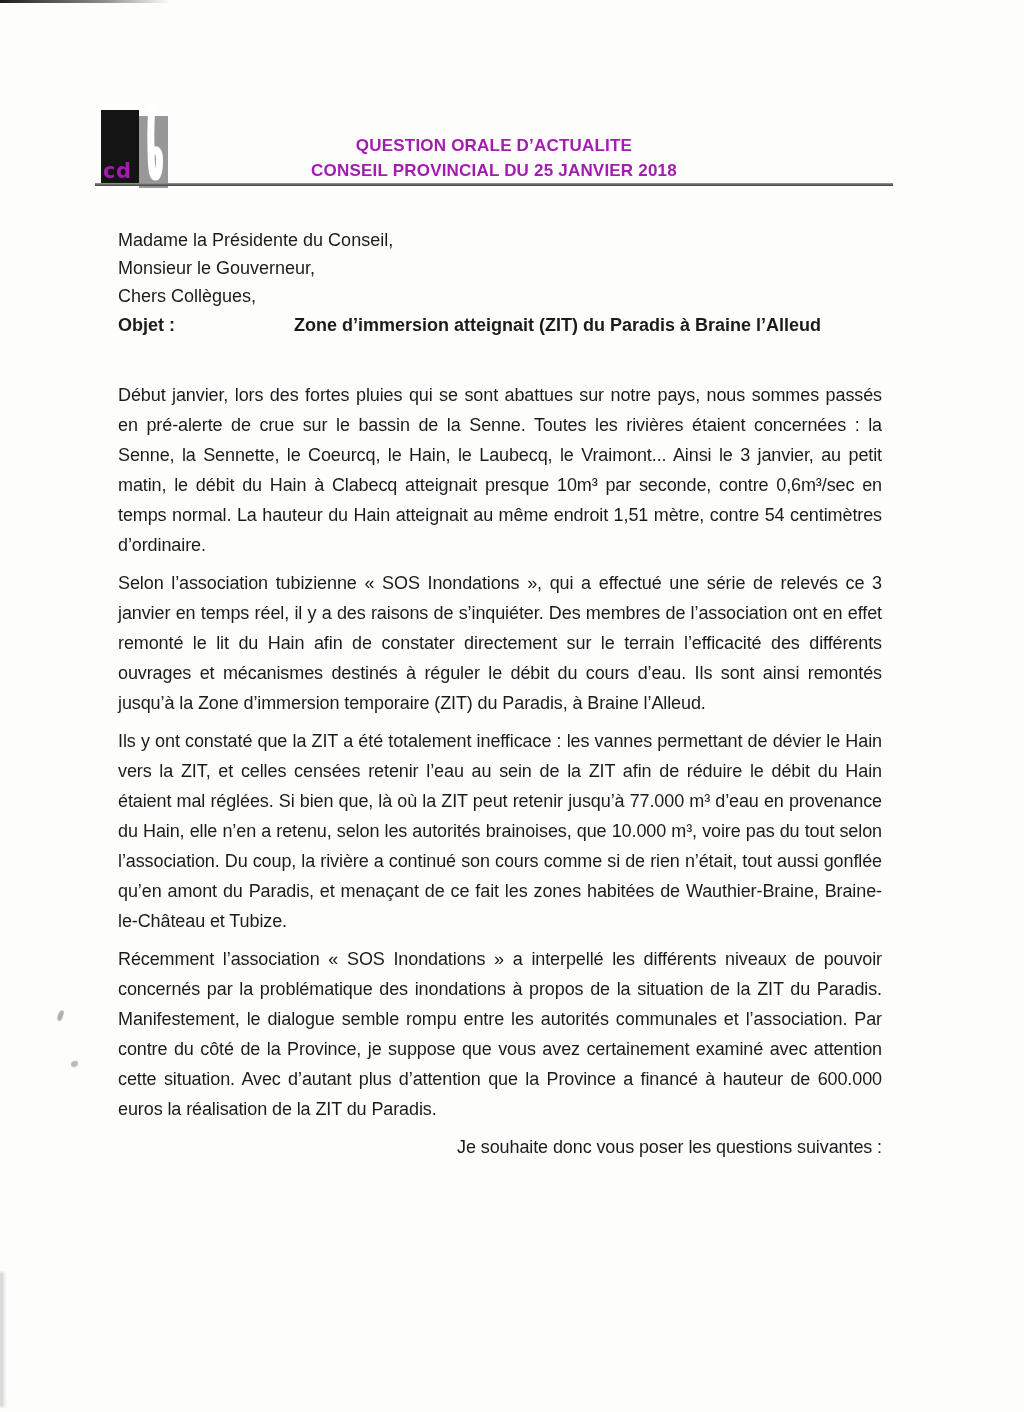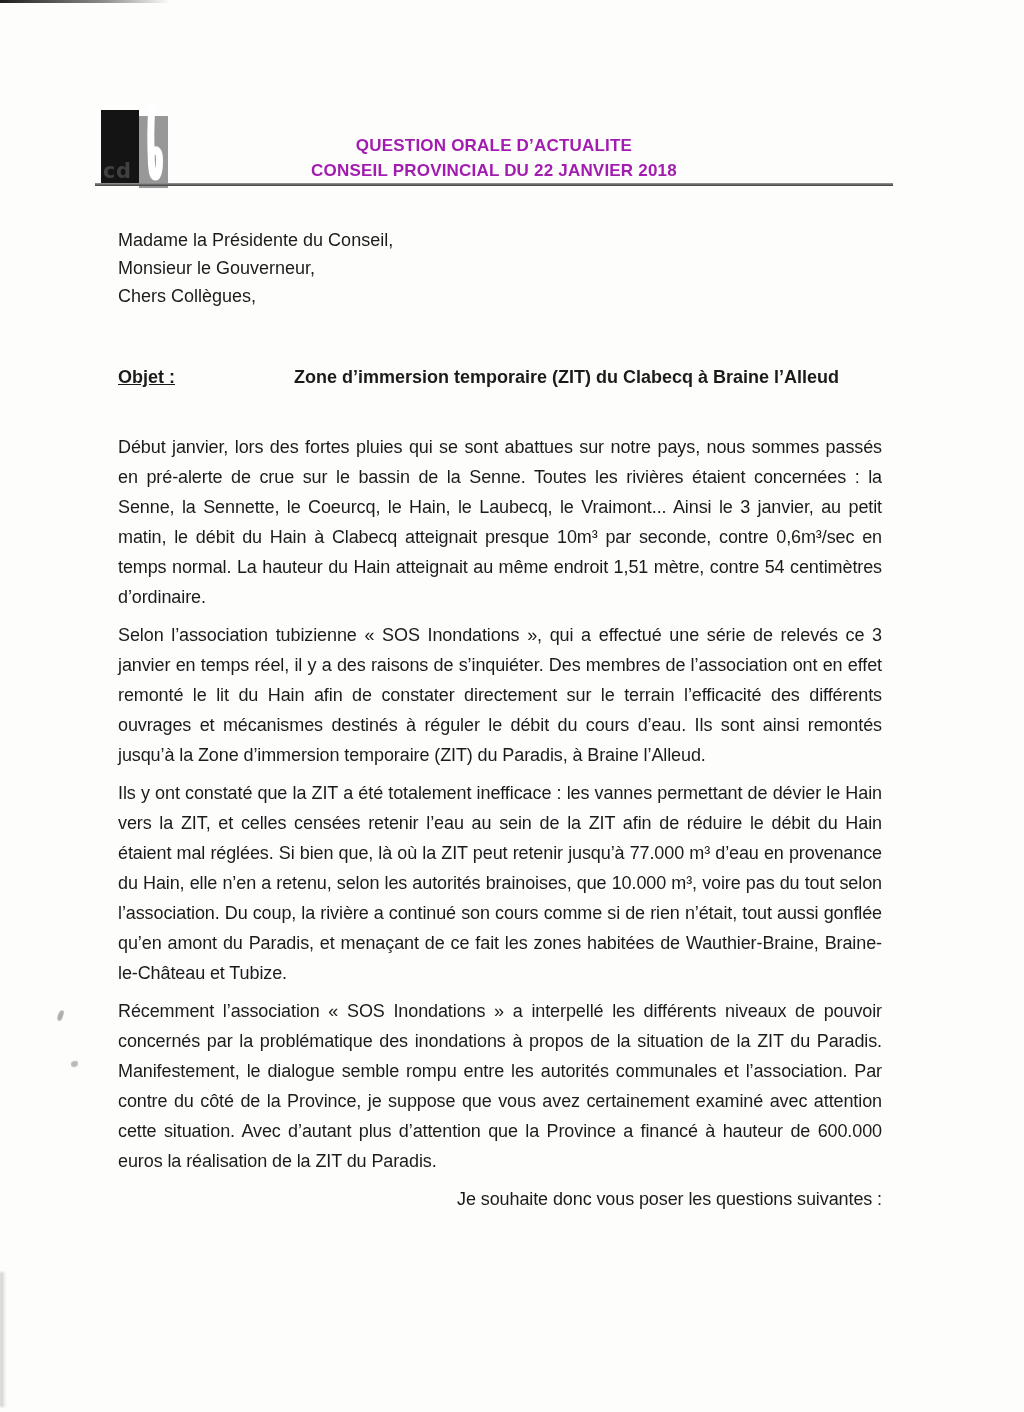--- a/index.html
+++ b/index.html
@@ -12,42 +12,42 @@
     font-family:"Liberation Sans", sans-serif;
     color:#1b1b1b;
   }
 
   
   .logo { position:absolute; left:101px; top:109px; width:70px; height:80px; }
   .logo-black { position:absolute; left:0; top:1px; width:38px; height:73px; background:#141414; }
   .logo-gray  { position:absolute; left:38px; top:7px; width:29px; height:72px; background:#989898; }
   .logo-cd {
     position:absolute; left:2px; top:52px; z-index:3;
-    color:#404040; font-weight:700; font-size:21px; line-height:21px;
+    color:#a21caf; font-weight:700; font-size:21px; line-height:21px;
     letter-spacing:0.5px; font-family:"DejaVu Sans", sans-serif;
   }
   .logo-h-svg { position:absolute; left:34px; top:-7px; width:36px; height:88px; z-index:2; }
 
   .title-block {
     position:absolute; top:133px; left:95px; width:798px;
     text-align:center; font-weight:700; font-size:17px; line-height:25px;
     letter-spacing:0.2px; color:#a21caf;
   }
   .rule {
     position:absolute; top:183px; left:95px; width:798px; height:3px;
     background:linear-gradient(to bottom, #9a9a9a, #3c3c3c);
   }
 
   
   .content { position:absolute; top:226px; left:118px; width:764px; }
 
-  .salutation { margin-bottom:52px; font-size:18px; line-height:28px; }
+  .salutation { font-size:18px; line-height:28px; }
 
   .objet-row { display:flex; margin-bottom:40px; font-size:18px; line-height:30px; }
-  .objet-label { flex:none; width:176px; font-weight:700; text-decoration:underline; }
+  .objet-label { flex:none; width:176px; font-weight:700; }
   .objet-value { font-weight:700; }
 
   .body-para {
     margin:8px 0 8px 0;
     font-size:18px; line-height:30px;
     text-align:justify; text-justify:inter-word;
     letter-spacing:-0.1px;
   }
   .closing { margin-top:4px; text-align:right; }
 
@@ -83,36 +83,36 @@
     <div class="logo-black"></div>
     <div class="logo-gray"></div>
     <svg class="logo-h-svg" viewBox="0 0 36 88" aria-hidden="true">
       <path d="M17 4 C 15.5 22, 15.5 42, 16.5 62 C 17 70, 18 75, 20.5 75 C 23 75, 24.5 68, 24.5 58 C 24.5 49, 21 45, 18 50" fill="none" stroke="#ffffff" stroke-width="7" stroke-linecap="round"></path>
     </svg>
     <div class="logo-cd">cd</div>
   </div>
 
   <div class="title-block">
     <div>QUESTION ORALE D’ACTUALITE</div>
-    <div>CONSEIL PROVINCIAL DU 22 JANVIER 2018</div>
+    <div>CONSEIL PROVINCIAL DU 25 JANVIER 2018</div>
   </div>
 
   <div class="rule"></div>
 
   <div class="content">
 
     <div class="salutation">
       <div>Madame la Présidente du Conseil,</div>
       <div>Monsieur le Gouverneur,</div>
       <div>Chers Collègues,</div>
     </div>
 
     <div class="objet-row">
       <div class="objet-label">Objet :</div>
-      <div class="objet-value">Zone d’immersion temporaire (ZIT) du Clabecq à Braine l’Alleud</div>
+      <div class="objet-value">Zone d’immersion atteignait (ZIT) du Paradis à Braine l’Alleud</div>
     </div>
 
     <p class="body-para">Début janvier, lors des fortes pluies qui se sont abattues sur notre pays, nous sommes passés en pré-alerte de crue sur le bassin de la Senne. Toutes les rivières étaient concernées : la Senne, la Sennette, le Coeurcq, le Hain, le Laubecq, le Vraimont... Ainsi le 3 janvier, au petit matin, le débit du Hain à Clabecq atteignait presque 10m³ par seconde, contre 0,6m³/sec en temps normal. La hauteur du Hain atteignait au même endroit 1,51 mètre, contre 54 centimètres d’ordinaire.</p>
     <p class="body-para">Selon l’association tubizienne « SOS Inondations », qui a effectué une série de relevés ce 3 janvier en temps réel, il y a des raisons de s’inquiéter. Des membres de l’association ont en effet remonté le lit du Hain afin de constater directement sur le terrain l’efficacité des différents ouvrages et mécanismes destinés à réguler le débit du cours d’eau. Ils sont ainsi remontés jusqu’à la Zone d’immersion temporaire (ZIT) du Paradis, à Braine l’Alleud.</p>
     <p class="body-para">Ils y ont constaté que la ZIT a été totalement inefficace : les vannes permettant de dévier le Hain vers la ZIT, et celles censées retenir l’eau au sein de la ZIT afin de réduire le débit du Hain étaient mal réglées. Si bien que, là où la ZIT peut retenir jusqu’à 77.000 m³ d’eau en provenance du Hain, elle n’en a retenu, selon les autorités brainoises, que 10.000 m³, voire pas du tout selon l’association. Du coup, la rivière a continué son cours comme si de rien n’était, tout aussi gonflée qu’en amont du Paradis, et menaçant de ce fait les zones habitées de Wauthier-Braine, Braine-le-Château et Tubize.</p>
     <p class="body-para">Récemment l’association « SOS Inondations » a interpellé les différents niveaux de pouvoir concernés par la problématique des inondations à propos de la situation de la ZIT du Paradis. Manifestement, le dialogue semble rompu entre les autorités communales et l’association. Par contre du côté de la Province, je suppose que vous avez certainement examiné avec attention cette situation. Avec d’autant plus d’attention que la Province a financé à hauteur de 600.000 euros la réalisation de la ZIT du Paradis.</p>
 
     <p class="body-para closing">Je souhaite donc vous poser les questions suivantes :</p>
 
   </div>

